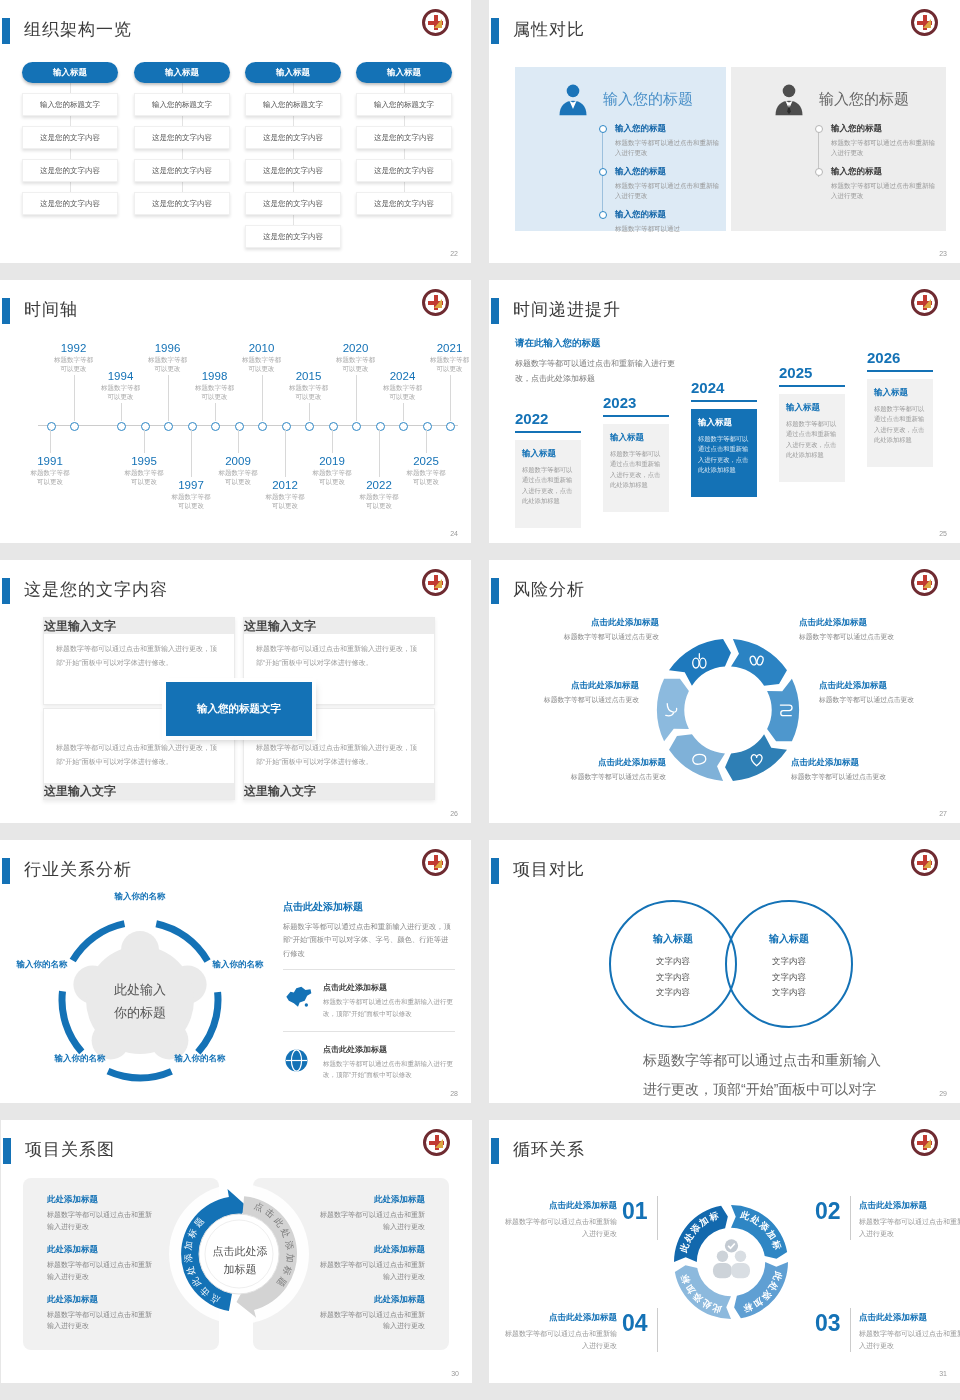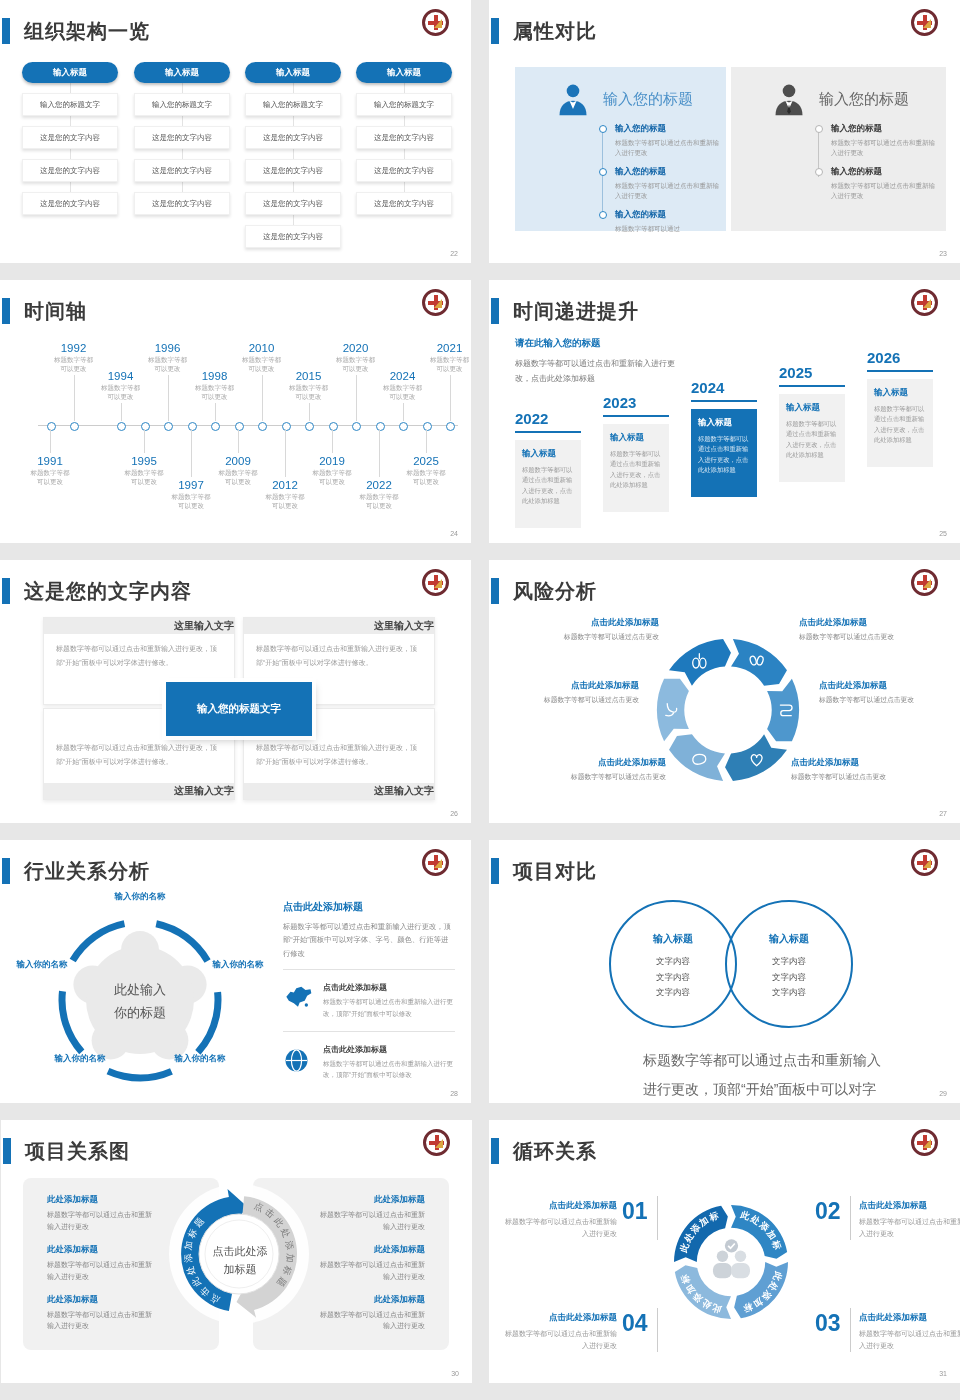--- a/index.html
+++ b/index.html
@@ -5,21 +5,21 @@
   html,body{margin:0;padding:0}
   body{width:960px;height:1400px;background:#e7e7e7;position:relative;
        font-family:"Liberation Sans","DejaVu Sans",sans-serif;overflow:hidden}
   .slide{position:absolute;width:471px;height:263px;background:#fff;overflow:hidden}
   #s22{left:0;top:0}#s23{left:489px;top:0}
   #s24{left:0;top:280px}#s25{left:489px;top:280px}
   #s26{left:0;top:560px}#s27{left:489px;top:560px}
   #s28{left:0;top:840px}#s29{left:489px;top:840px}
   #s30{left:1px;top:1120px}#s31{left:489px;top:1120px}
   .tbar{position:absolute;left:2px;top:18px;width:8px;height:26px;background:#1472b6}
-  .stitle{position:absolute;left:24px;top:18px;font-size:20px;font-weight:bold;color:#3b3b3b;letter-spacing:1px}
+  .stitle{position:absolute;left:24px;top:18px;font-size:17px;font-weight:normal;color:#3b3b3b;letter-spacing:1px}
   .pagenum{position:absolute;right:13px;bottom:6px;font-size:7px;color:#999}
   .logo{position:absolute;right:22px;top:9px;width:27px;height:27px;border:3px solid #6f2b31;
         border-radius:50%;background:#fff;box-sizing:border-box}
   .logo .cv{position:absolute;left:8.5px;top:3px;width:4px;height:15px;background:#c13a32}
   .logo .ch{position:absolute;left:3px;top:8.5px;width:15px;height:4px;background:#c13a32}
   .logo .gold{position:absolute;left:9px;top:7px;width:8px;height:9px;background:#dba742;
         clip-path:polygon(0 100%,100% 0,100% 100%)}
   
   .s22col{position:absolute;top:62px;width:96px}
   .s22col::before{content:"";position:absolute;left:47.5px;top:18px;bottom:10px;width:1px;background:#e3e3e3}
@@ -64,21 +64,21 @@
   .step{position:absolute;width:66px}
   .syear{font-size:15px;font-weight:bold;color:#1472b6;padding-bottom:4px;border-bottom:2px solid #1472b6}
   .scard{margin-top:7px;background:#f1f1f1;padding:8px 7px;height:72px;overflow:hidden}
   .scard .sh{font-size:8.5px;font-weight:bold;color:#1472b6;margin-bottom:5px}
   .scard .sb{font-size:6.3px;color:#999;line-height:1.65}
   .step.hl .scard{background:#1472b6}
   .step.hl .sh{color:#fff}.step.hl .sb{color:#dceaf5}
   
   .qcard{position:absolute;width:190px;background:#fff;border:1px solid #ebebeb;box-shadow:0 2px 4px rgba(0,0,0,.08)}
   .qhead{position:absolute;left:0;width:100%;height:16px;line-height:16px;background:#ececec;
-         font-size:10px;font-weight:bold;color:#444;text-align:right}
+         font-size:12px;font-weight:bold;color:#444;text-align:left}
   .qcard.topc .qhead{top:0}.qcard.botc .qhead{bottom:0}
   .qbody{position:absolute;left:12px;right:12px;font-size:7px;color:#999;line-height:1.95}
   .qcard.topc .qbody{top:24px}.qcard.botc .qbody{top:12px}
   .cbox{position:absolute;left:166px;top:122px;width:146px;height:54px;background:#1472b6;z-index:2;
         display:flex;align-items:center;justify-content:center;color:#fff;font-size:10.5px;font-weight:bold;
         box-shadow:0 0 0 4px rgba(255,255,255,.95),2px 4px 8px rgba(0,0,0,.25)}
   
   .rlbl{position:absolute}
   .rlbl .rh{font-size:8.5px;font-weight:bold;color:#1472b6}
   .rlbl .rb{font-size:6.8px;color:#888;margin-top:3px;line-height:1.5}

